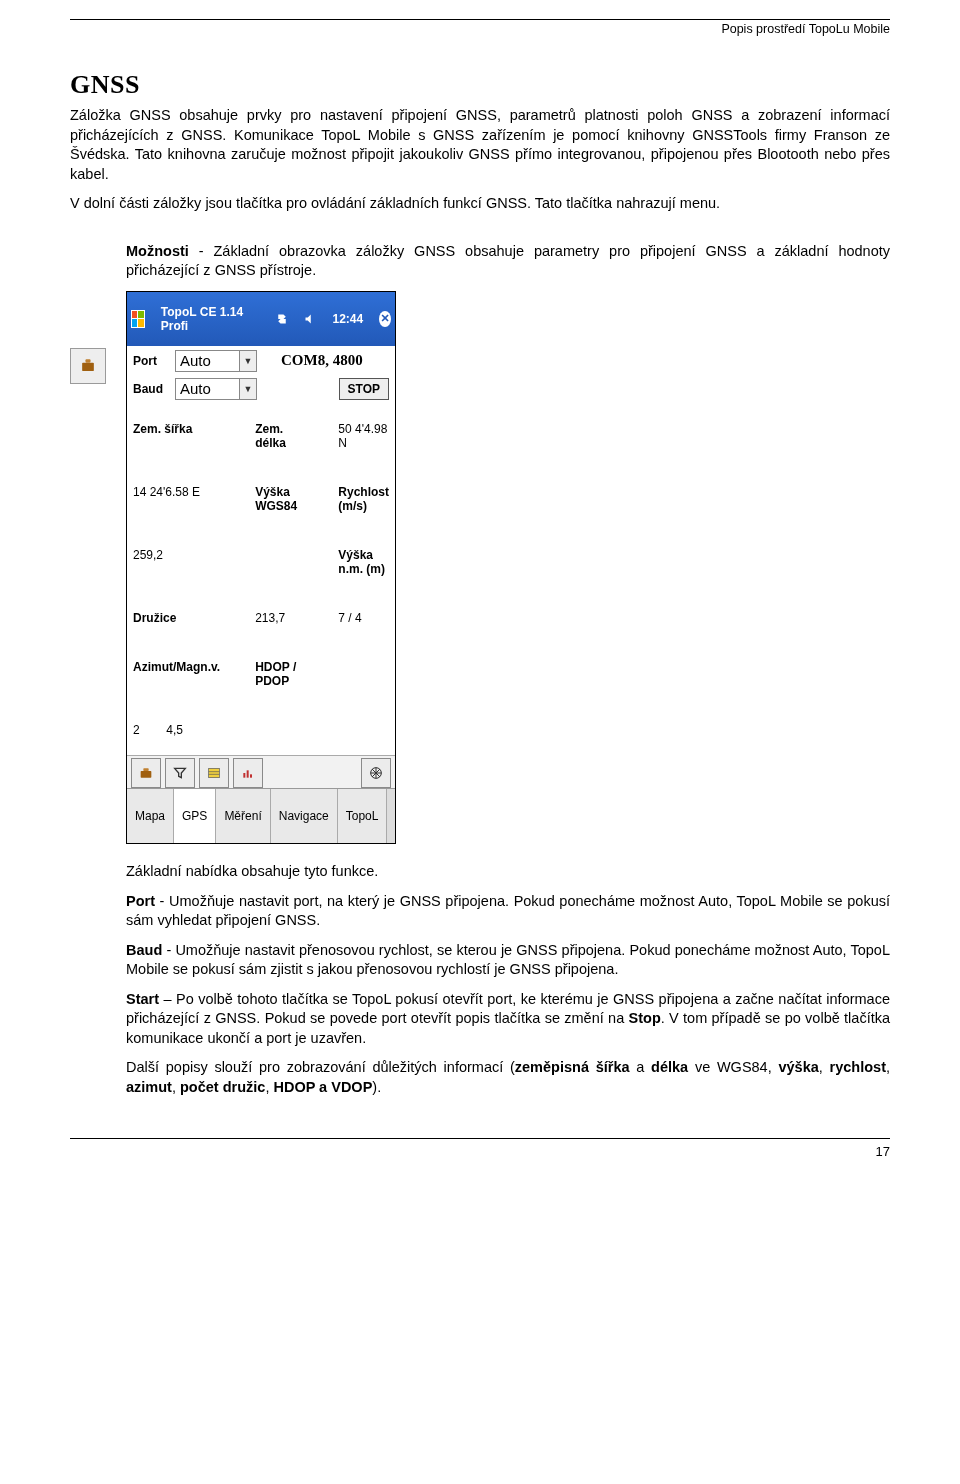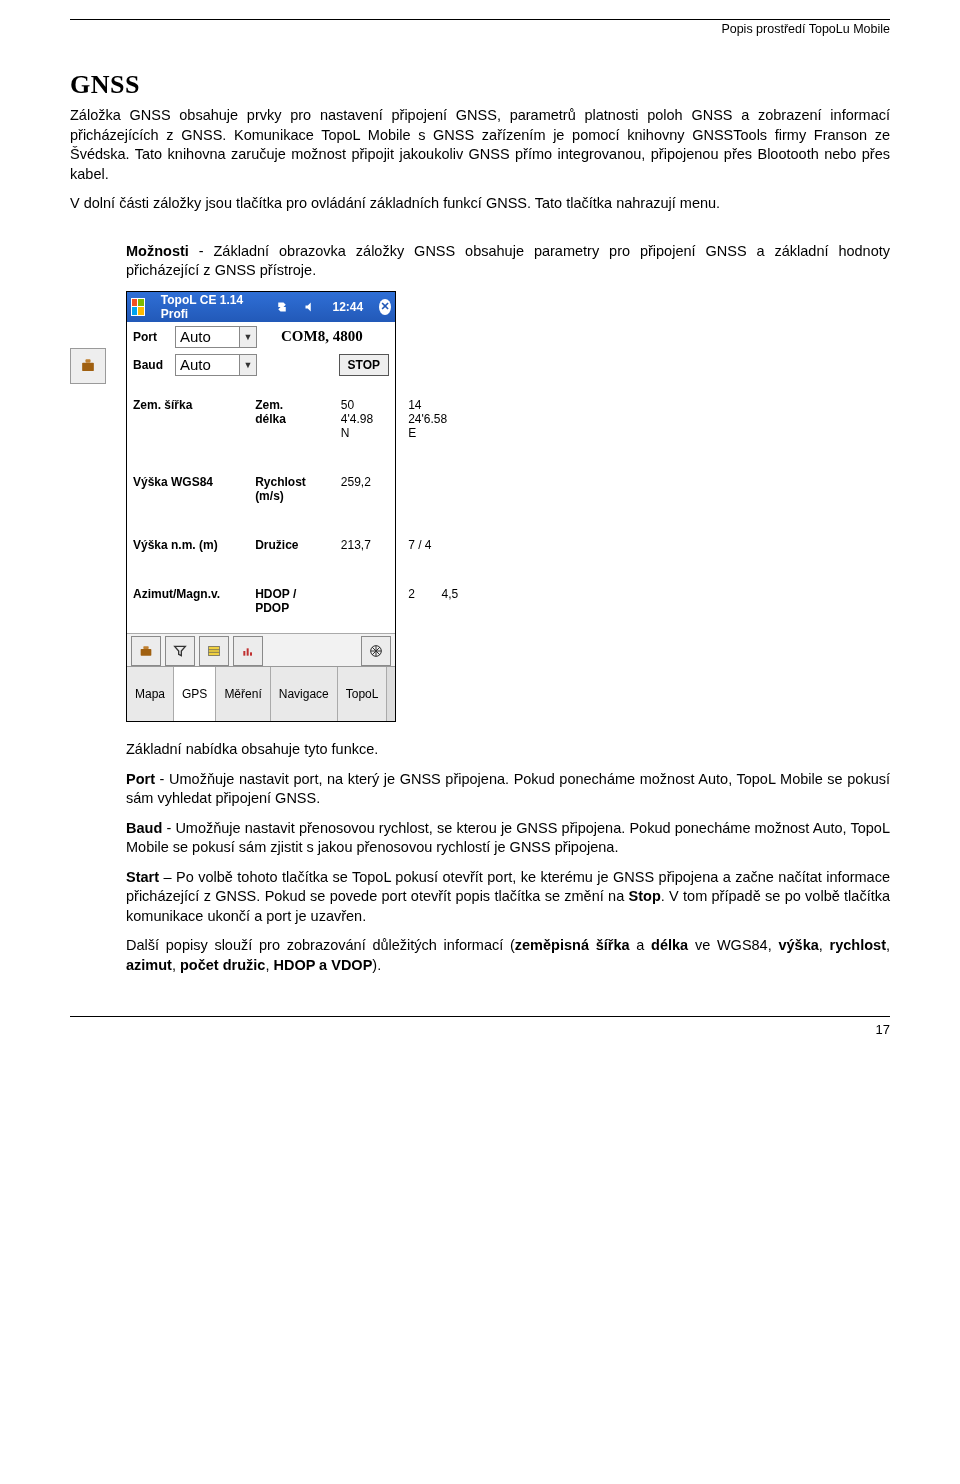--- a/index.html
+++ b/index.html
@@ -65,21 +65,21 @@
     border: 1px solid #000;
     margin: 6px 0 18px 0;
     background: #fff;
   }
   .titlebar {
     background: linear-gradient(#2f6fd6, #2259b8);
     color: #fff;
     height: 22px;
     display: flex;
     align-items: center;
-    padding: 4px 4px;
+    padding: 16px 4px;
     font-weight: bold;
     gap: 16px;
   }
   .titlebar .win-flag {
     width: 16px; height: 16px;
     background: #fff;
     display: grid;
     grid-template-columns: 1fr 1fr;
     grid-template-rows: 1fr 1fr;
     gap: 1px;
@@ -132,21 +132,21 @@
   .stop-btn {
     border: 1px solid #555;
     background: #eee;
     font-weight: bold;
     font-size: 12px;
     padding: 3px 8px;
     margin-left: auto;
   }
   .grid2 {
     display: grid;
-    grid-template-columns: 1fr 1fr 1fr 1fr;
+    grid-template-columns: 1fr 1fr 1fr;
     padding: 6px 6px;
     row-gap: 2px;
     column-gap: 8px;
     gap: 35px;
   }
   .grid2 .h { font-weight: bold; font-size: 12px; }
   .grid2 .v { font-size: 12px; }
   .toolbar {
     display: flex;
     border-top: 1px solid #aaa;

